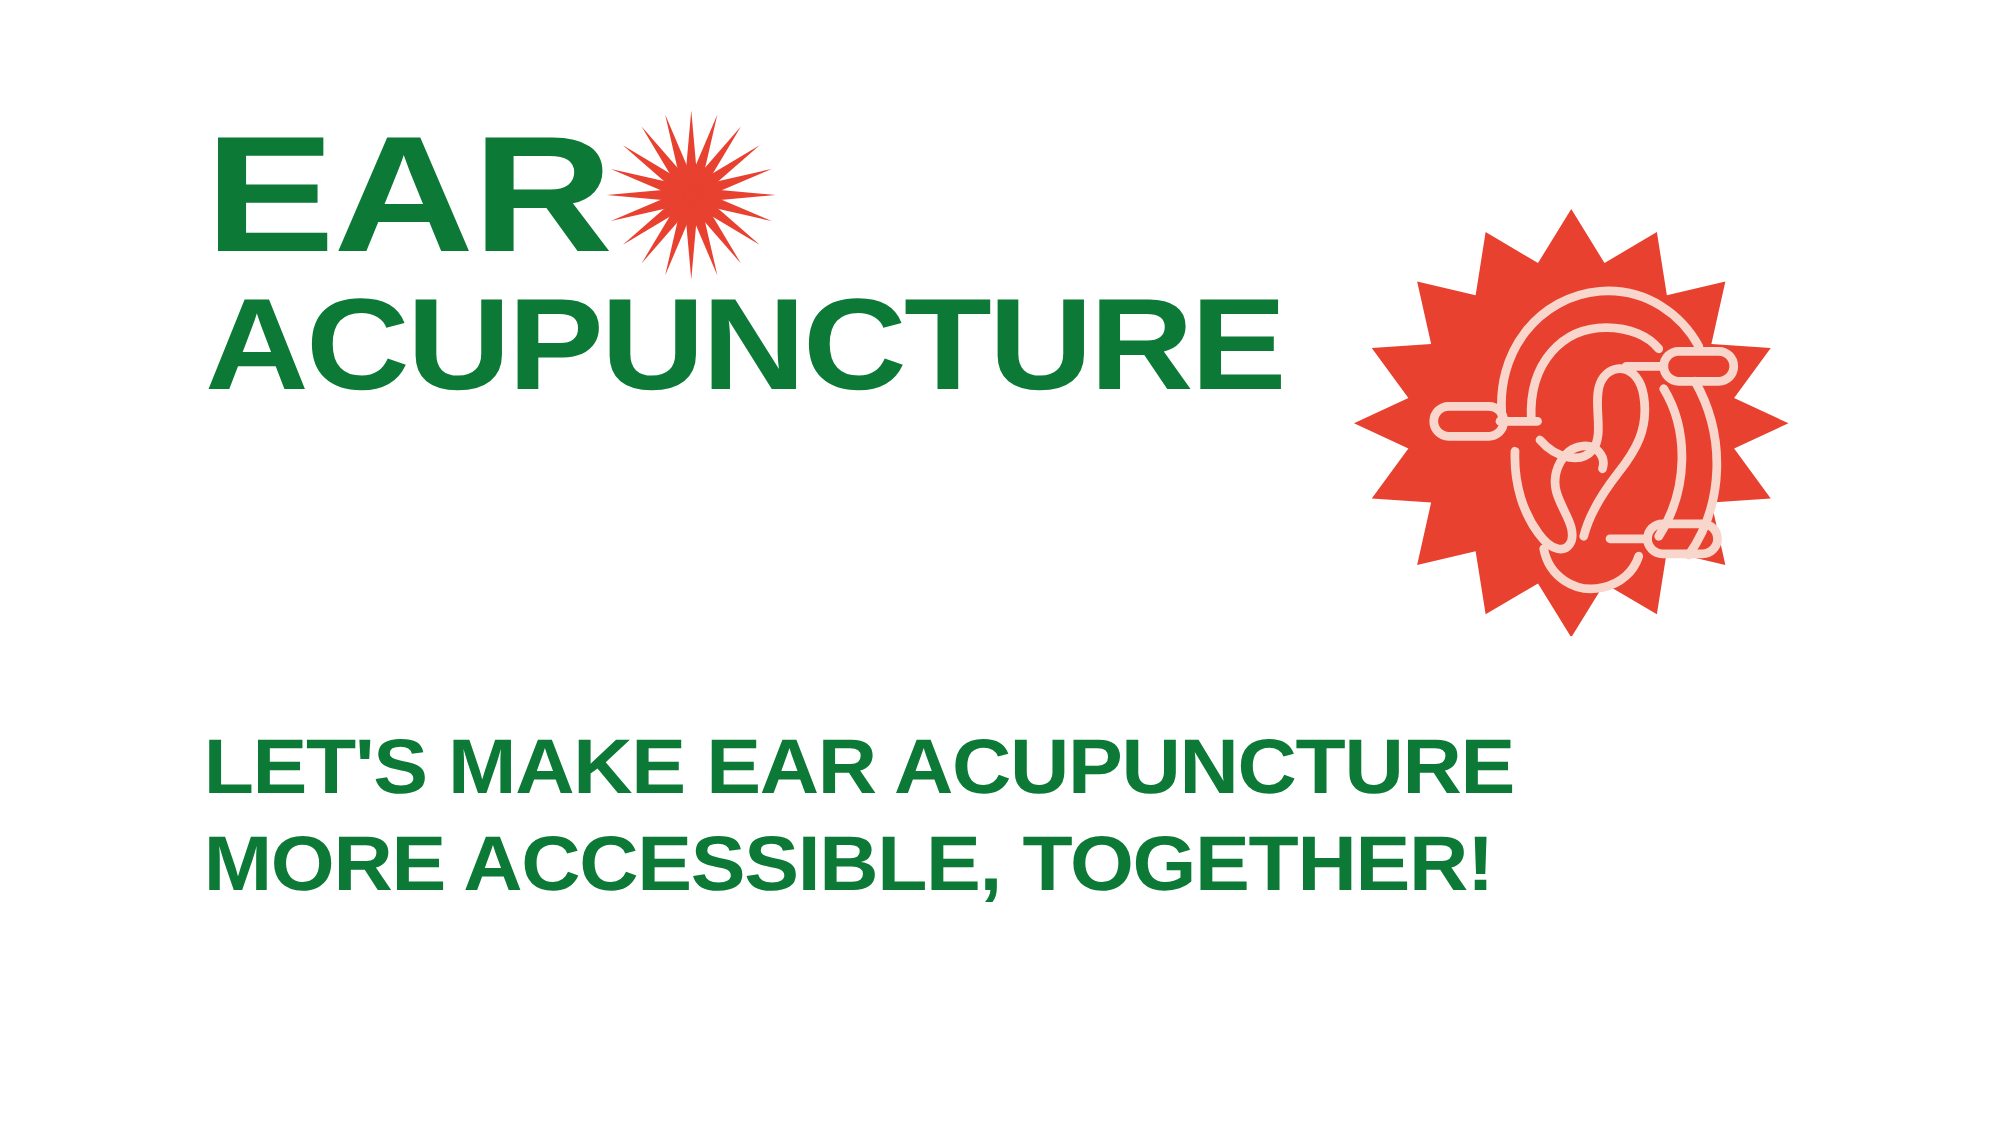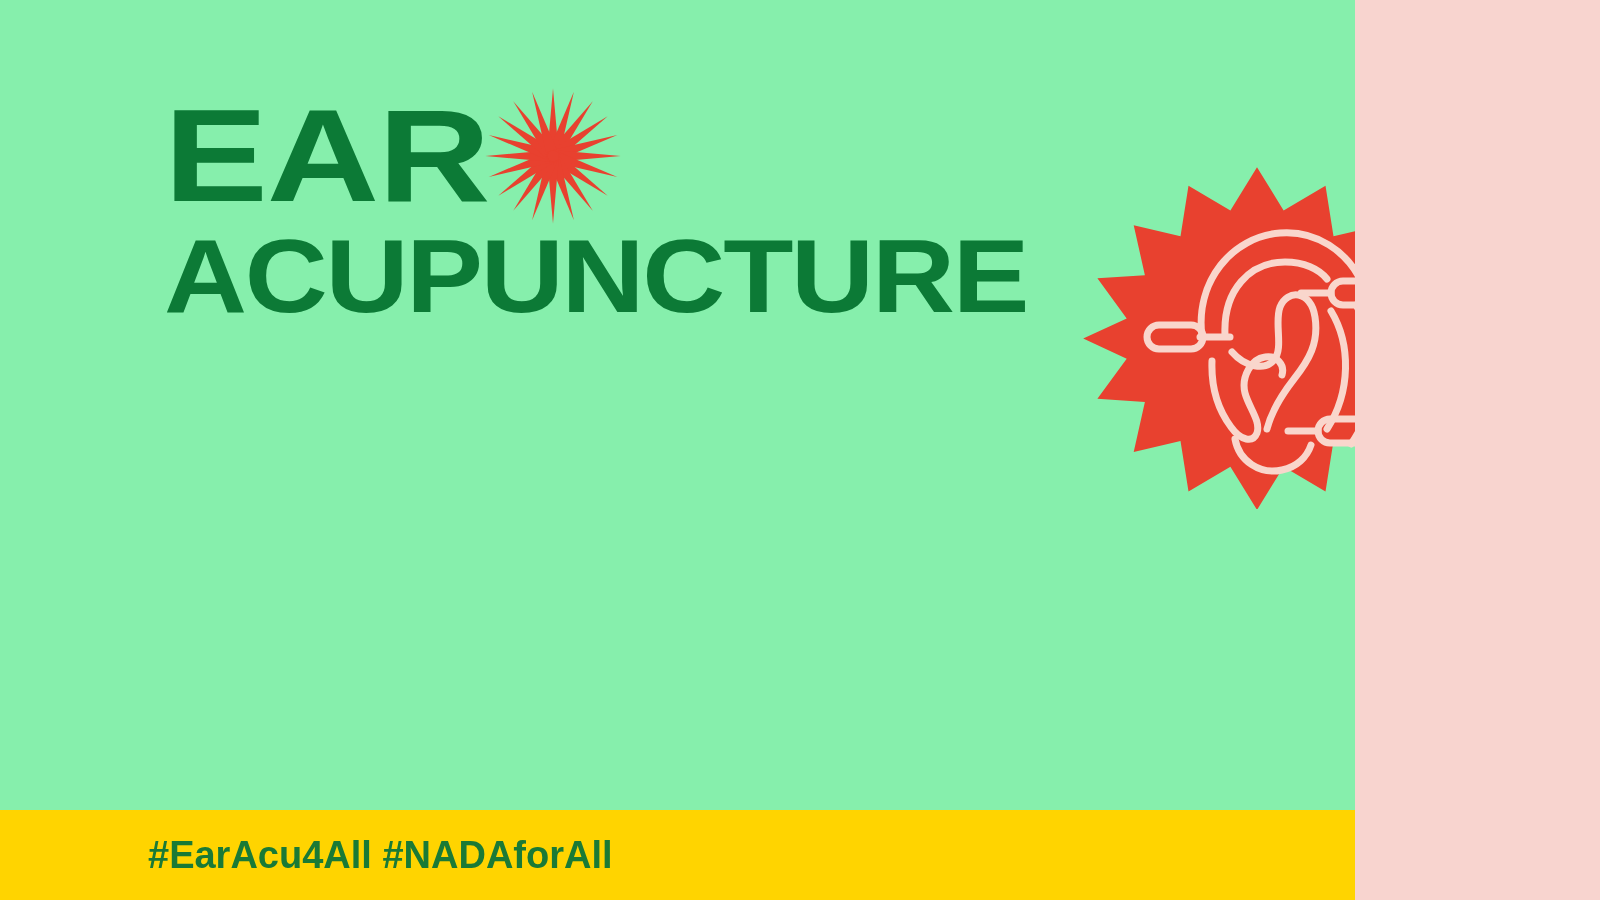--- a/index.html
+++ b/index.html
@@ -12,23 +12,23 @@
 
   body {
     font-family: "Liberation Sans", sans-serif;
     background: #f8d4cf;
     position: relative;
   }
 
   #poster {
     position: absolute;
     inset: 0;
-    width: 1355px;
+    width: 1600px;
     height: 900px;
-    background: #86efac;
+    background: #ffffff;
     overflow: hidden;
   }
 
   
   .headline-block {
     position: absolute;
     left: 160px;
     top: 78px;
     width: 920px;
   }
@@ -224,18 +224,19 @@
 
         <path d="M155 192 L125 192"></path>
         <rect x="72" y="180" width="56" height="24" rx="12"></rect>
 
         <path d="M213 286 L243 286"></path>
         <rect x="243" y="274" width="56" height="24" rx="12"></rect>
       </g>
     </svg>
   </div>
 
-
-  <div class="banner">
-    <span class="banner-text">#EarAcu4All #NADAforAll</span>
-  </div>
+  <div class="tagline">
+    <span class="tagline-line">LET'S MAKE EAR ACUPUNCTURE</span>
+    <span class="tagline-line">MORE ACCESSIBLE, TOGETHER!</span>
+  </div>
+
 
 </div>
 
 </body></html>

